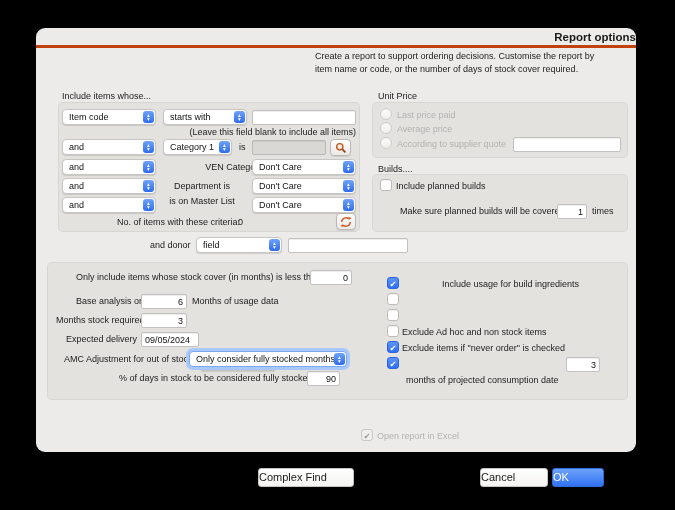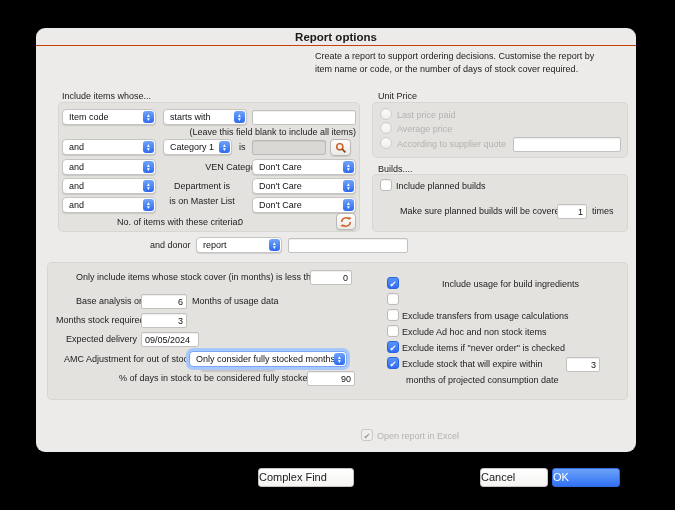--- a/index.html
+++ b/index.html
@@ -1,21 +1,21 @@
 <!DOCTYPE html>
 <html><head>
 <meta charset="utf-8">
 <style>
   html,body{margin:0;padding:0;}
   body{width:675px;height:510px;background:#000;position:relative;overflow:hidden;
        font-family:"Liberation Sans",sans-serif;-webkit-font-smoothing:antialiased;}
   .window{position:absolute;left:36px;top:28px;width:600px;height:424px;
           background:#ecebe9;border-radius:9px;box-shadow:0 14px 34px rgba(0,0,0,.75);}
-  .titlebar{position:absolute;left:0;top:0;right:0;height:17px;border-bottom:1px solid #c2410c;
-            text-align:center;font-size:11.5px;font-weight:bold;color:#1a1a1a;line-height:19px;}
+  .titlebar{position:absolute;left:0;top:0;right:0;height:17px;border-bottom:3px solid #c2410c;
+            text-align:right;font-size:11.5px;font-weight:bold;color:#1a1a1a;line-height:19px;}
   .label{position:absolute;font-size:9px;color:#1c1c1c;white-space:nowrap;}
   .label.r{text-align:right;}
   .label.c{text-align:center;}
   .label.dim{color:#b3b2b0;}
   .groupbox{position:absolute;background:#e3e2df;border:1px solid rgba(0,0,0,.05);border-radius:5px;box-sizing:border-box;}
   .popup{position:absolute;height:16px;background:#fff;border:1px solid #c6c5c3;border-radius:4px;
          box-shadow:0 1px 1px rgba(0,0,0,.12);box-sizing:border-box;display:flex;align-items:center;
          font-size:9px;color:#111;padding:0 15px 0 6px;white-space:nowrap;overflow:hidden;cursor:default;}
   .popup .stepper{position:absolute;right:1px;top:1px;bottom:1px;width:11px;border-radius:3px;
          background:linear-gradient(#6fa3f9,#2e6bf0);color:#fff;display:flex;flex-direction:column;
@@ -155,21 +155,21 @@
     <svg width="12" height="12" viewBox="0 0 14 14">
       <path d="M12 7a5 5 0 0 1-8.3 3.7" fill="none" stroke="#cf5f28" stroke-width="1.7"></path>
       <path d="M2 7a5 5 0 0 1 8.3-3.7" fill="none" stroke="#cf5f28" stroke-width="1.7"></path>
       <polygon points="9.9,0.8 10.5,4.4 13.5,2.7" fill="#cf5f28"></polygon>
       <polygon points="4.1,13.2 3.5,9.6 0.5,11.3" fill="#cf5f28"></polygon>
     </svg>
   </div>
 
   <div class="label" style="left:114px;top:212px;">and donor</div>
   <div class="popup" style="left:160px;top:209px;width:86px;">
-    <span>report</span>
+    <span>field</span>
     <span class="stepper">
         <span>▴</span>
         <span>▾</span>
       </span>
   </div>
   <input class="field" style="left: 252px; top: 210px; width: 120px;" value="">
 
   <div class="label" style="left:342px;top:63px;">Unit Price</div>
   <div class="groupbox" style="left:336px;top:74px;width:256px;height:56px;"></div>
   <div class="radio" style="left:344px;top:80px;"></div>
@@ -207,40 +207,38 @@
   <div class="label r" style="left:28px;top:326px;width:122px;">AMC Adjustment for out of stock</div>
   <div class="popup focus" style="left:153px;top:323px;width:158px;">
     <span>Only consider fully stocked months</span>
     <span class="stepper">
         <span>▴</span>
         <span>▾</span>
       </span>
   </div>
 
   <div class="label r" style="left:83px;top:345px;width:185px;">% of days in stock to be considered fully stocked:</div>
-  <input class="field num" style="left: 271px; top: 343px; width: 48px;" value="90">
+  <input class="field num" style="left: 271px; top: 343px; width: 33px;" value="90">
 
   <div class="cb on" style="left:351px;top:249px;"></div>
   <div class="label" style="left:366px;top:251px;padding-left:40px;">Include usage for build ingredients</div>
 
   <div class="cb off" style="left:351px;top:265px;"></div>
 
   <div class="cb off" style="left:351px;top:281px;"></div>
-  <div class="label" style="left:366px;top:283px;">Exclude transfers from usage calculations</div>
 
   <div class="cb off" style="left:351px;top:297px;"></div>
   <div class="label" style="left:366px;top:299px;">Exclude Ad hoc and non stock items</div>
 
   <div class="cb on" style="left:351px;top:313px;"></div>
   <div class="label" style="left:366px;top:315px;">Exclude items if "never order" is checked</div>
 
   <div class="cb on" style="left:351px;top:329px;"></div>
-  <div class="label" style="left:366px;top:331px;">Exclude stock that will expire within</div>
   <input class="field num" style="left: 530px; top: 329px; width: 34px;" value="3">
   <div class="label" style="left:370px;top:347px;">months of projected consumption date</div>
 
   <div class="btn" style="left:222px;top:398px;width:96px;">Complex Find</div>
   <div class="cb dis" style="left:325px;top:401px;"></div>
   <div class="label dim" style="left:341px;top:403px;">Open report in Excel</div>
   <div class="btn" style="left:444px;top:398px;width:68px;">Cancel</div>
-  <div class="btn primary" style="left:516px;top:398px;width:68px;">OK</div>
+  <div class="btn primary" style="left:516px;top:398px;width:52px;">OK</div>
 
 </div>
 
 </body></html>

